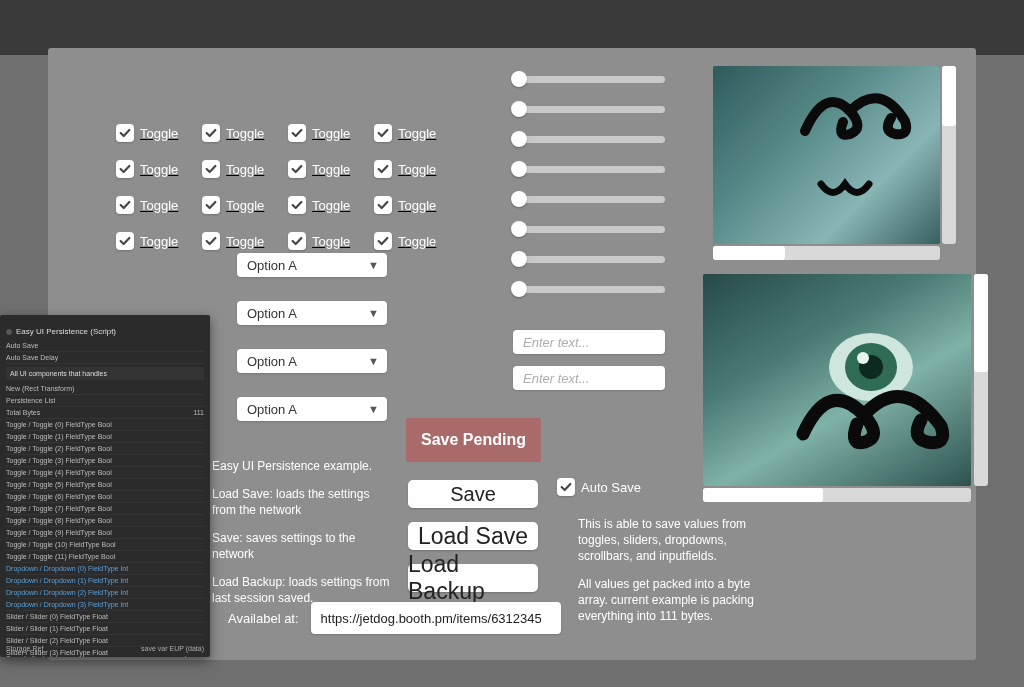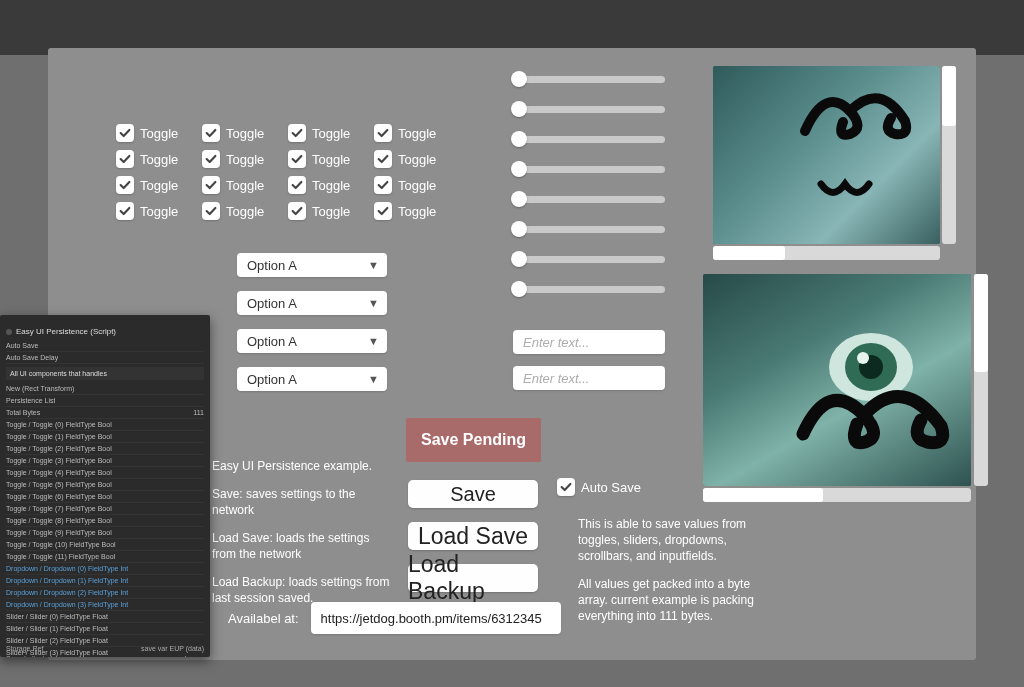--- a/index.html
+++ b/index.html
@@ -16,35 +16,36 @@
     border-radius: 3px;
   }
 
   
   .toggles {
     position: absolute;
     left: 68px; top: 72px;
     display: grid;
     grid-template-columns: repeat(4, 86px);
     grid-template-rows: repeat(4, 26px);
-    gap: 0 0;
+    gap: 10px 0;
+    text-decoration: underline;
   }
   .tgl { display:flex; align-items:center; gap:6px; color:#fff; font-size:13px; }
   .chk {
     width:18px; height:18px; background:#fff; border-radius:4px;
     display:flex; align-items:center; justify-content:center;
     box-shadow: 0 1px 2px rgba(0,0,0,0.2);
   }
   .chk svg { width:14px; height:14px; }
 
   
   .dropdowns {
     position: absolute;
     left: 189px; top: 205px;
-    display:flex; flex-direction:column; gap:14px;
+    display:flex; flex-direction:column; gap:24px;
   }
   .dd {
     width:150px; height:24px; background:#fff; border-radius:4px;
     display:flex; align-items:center; justify-content:space-between;
     padding:0 8px 0 10px; font-size:13px; color:#333;
     box-shadow: 0 1px 2px rgba(0,0,0,0.15);
   }
   .dd .caret { font-size:11px; color:#555; }
 
   
@@ -405,22 +406,22 @@
     <span class="chk">
       <svg viewBox="0 0 16 16">
           <path d="M3 8 L6.5 11.5 L13 4.5" stroke="#444" stroke-width="2.4" fill="none" stroke-linecap="round" stroke-linejoin="round"></path>
         </svg>
     </span>
     <span>Auto Save</span>
   </div>
 
   <div class="info-left">
     <div>Easy UI Persistence example.</div>
+    <div>Load Save: loads the settings from the network</div>
     <div>Save: saves settings to the network</div>
-    <div>Load Save: loads the settings from the network</div>
     <div>Load Backup: loads settings from last session saved.</div>
   </div>
 
   <div class="info-right">
     <div>This is able to save values from toggles, sliders, dropdowns, scrollbars, and inputfields.</div>
     <div>All values get packed into a byte array. current example is packing everything into 111 bytes.</div>
   </div>
 
   <div class="avail">
     <span>Availabel at:</span>

